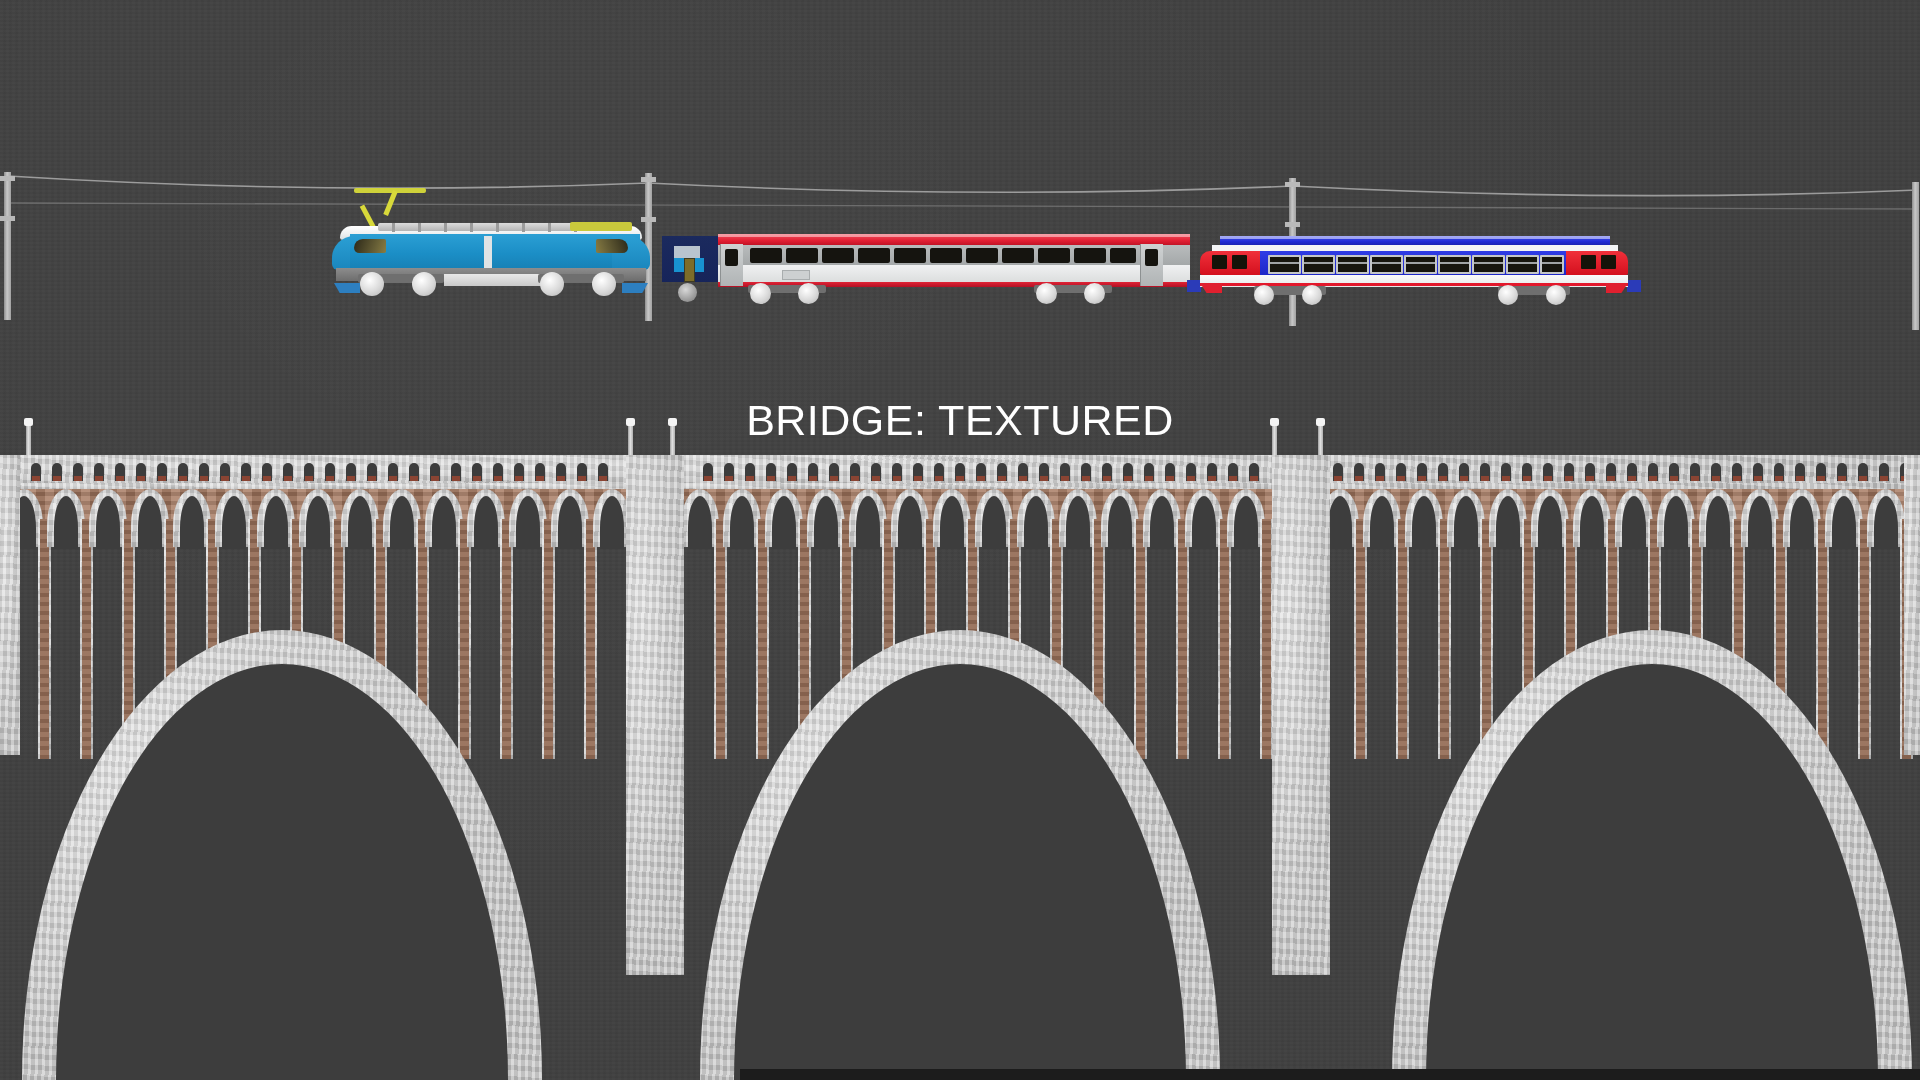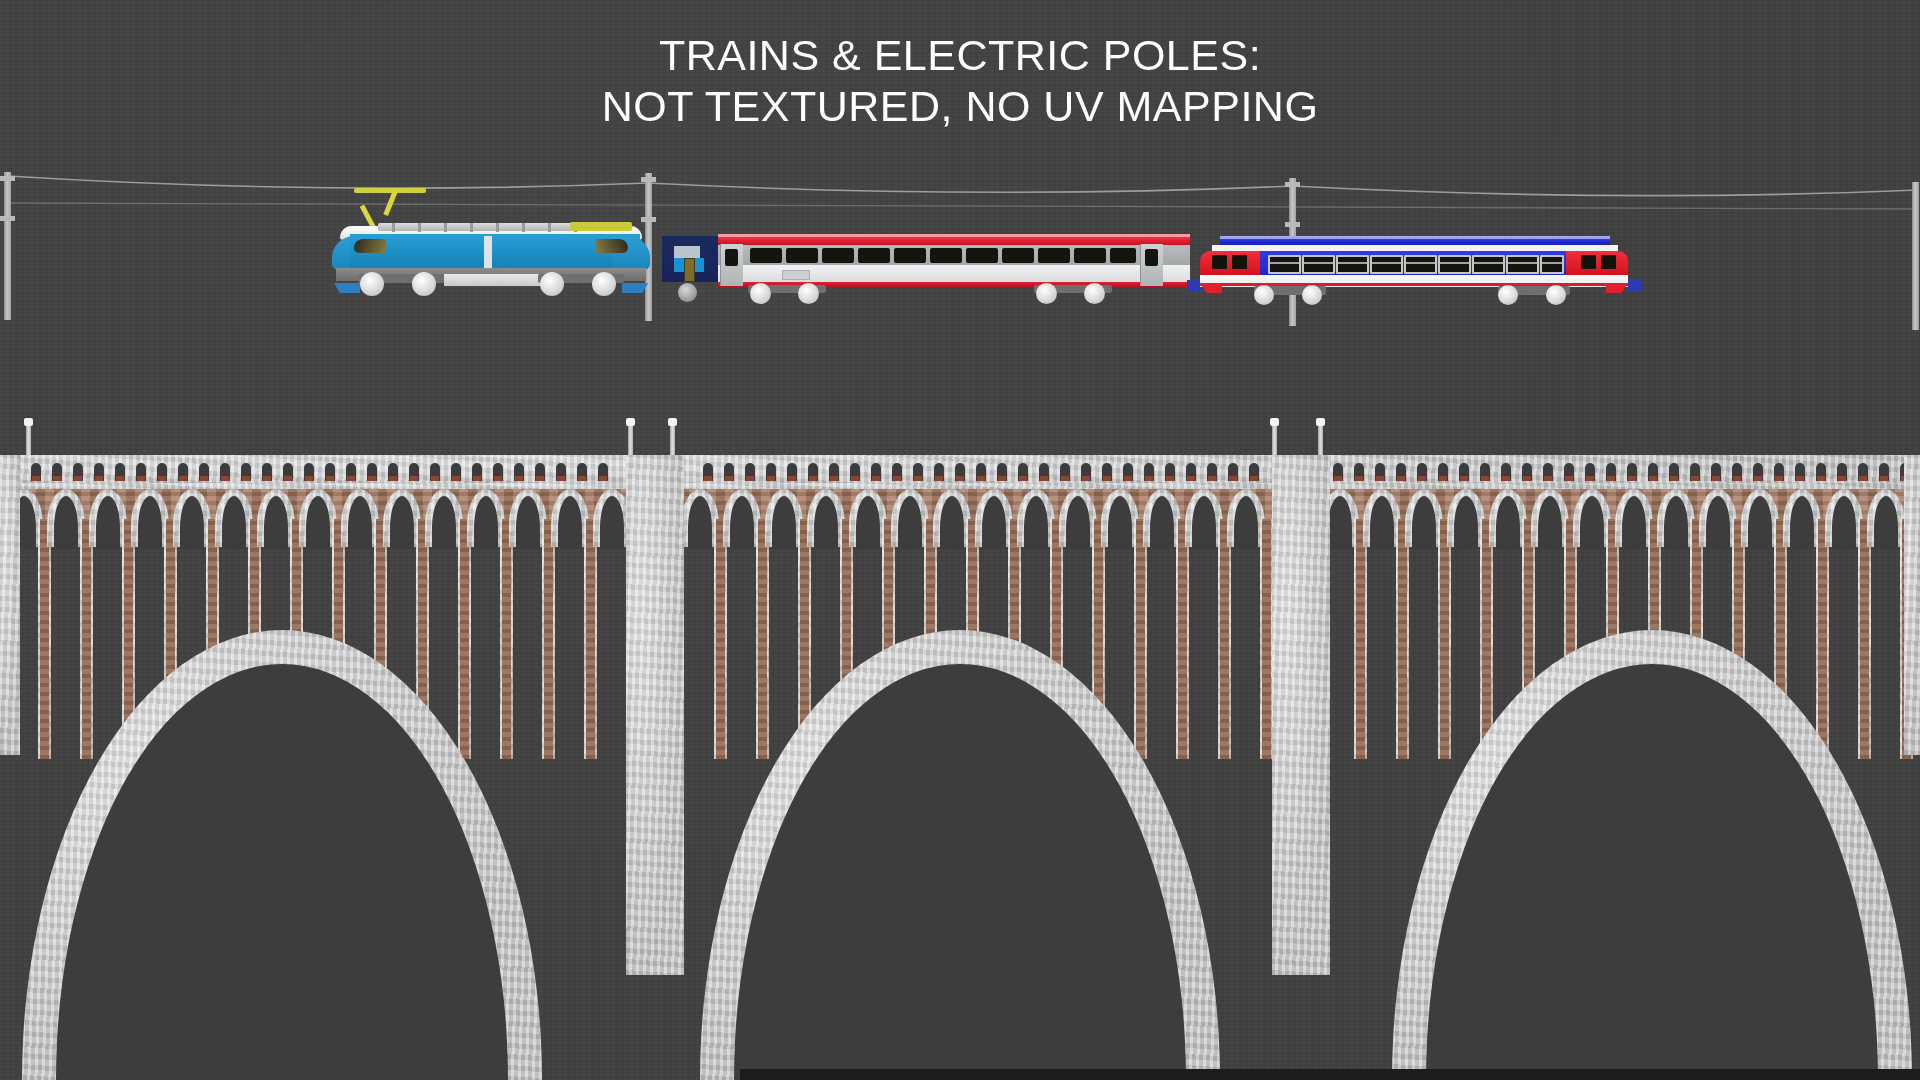--- a/index.html
+++ b/index.html
@@ -213,22 +213,20 @@
       <span class="arm top"></span>
       <span class="arm mid"></span>
     </div>
     <div class="cat-mast" style="left:1289px;top:178px;height:148px;">
       <span class="arm top"></span>
       <span class="arm mid"></span>
     </div>
     <div class="cat-mast" style="left:1912px;top:182px;height:148px;"></div>
   </div>
 
-  <div id="title-caption" class="caption">TRAINS &amp; ELECTRIC POLES:
-NOT TEXTURED, NO UV MAPPING</div>
 
   <div id="loco-blue" class="train">
     <div class="panto-bar"></div>
     <div class="panto">
       <i style="left:28px;top:0px;width:5px;height:26px;transform:rotate(22deg);"></i>
       <i style="left:6px;top:14px;width:5px;height:28px;transform:rotate(-28deg);"></i>
       <i style="left:10px;top:38px;width:34px;height:5px;"></i>
     </div>
 
     <div class="roof"></div>
@@ -349,20 +347,21 @@
     </div>
     <div class="wheelset">
       <span class="bogie" style="left:300px;top:50px;width:72px;height:9px;"></span>
       <span class="wheel" style="left:300px;top:49px;width:20px;height:20px;"></span>
       <span class="wheel" style="left:348px;top:49px;width:20px;height:20px;"></span>
     </div>
     <div class="plow l"></div>
     <div class="plow r"></div>
   </div>
 
+  <div id="bridge-caption" class="caption">BRIDGE: TEXTURED</div>
 
   <div id="bridge">
 
     <div class="lamp" style="left:26px;top:-30px;height:42px;">
       <span class="head"></span>
     </div>
     <div class="lamp" style="left:628px;top:-30px;height:42px;">
       <span class="head"></span>
     </div>
     <div class="lamp" style="left:670px;top:-30px;height:42px;">

